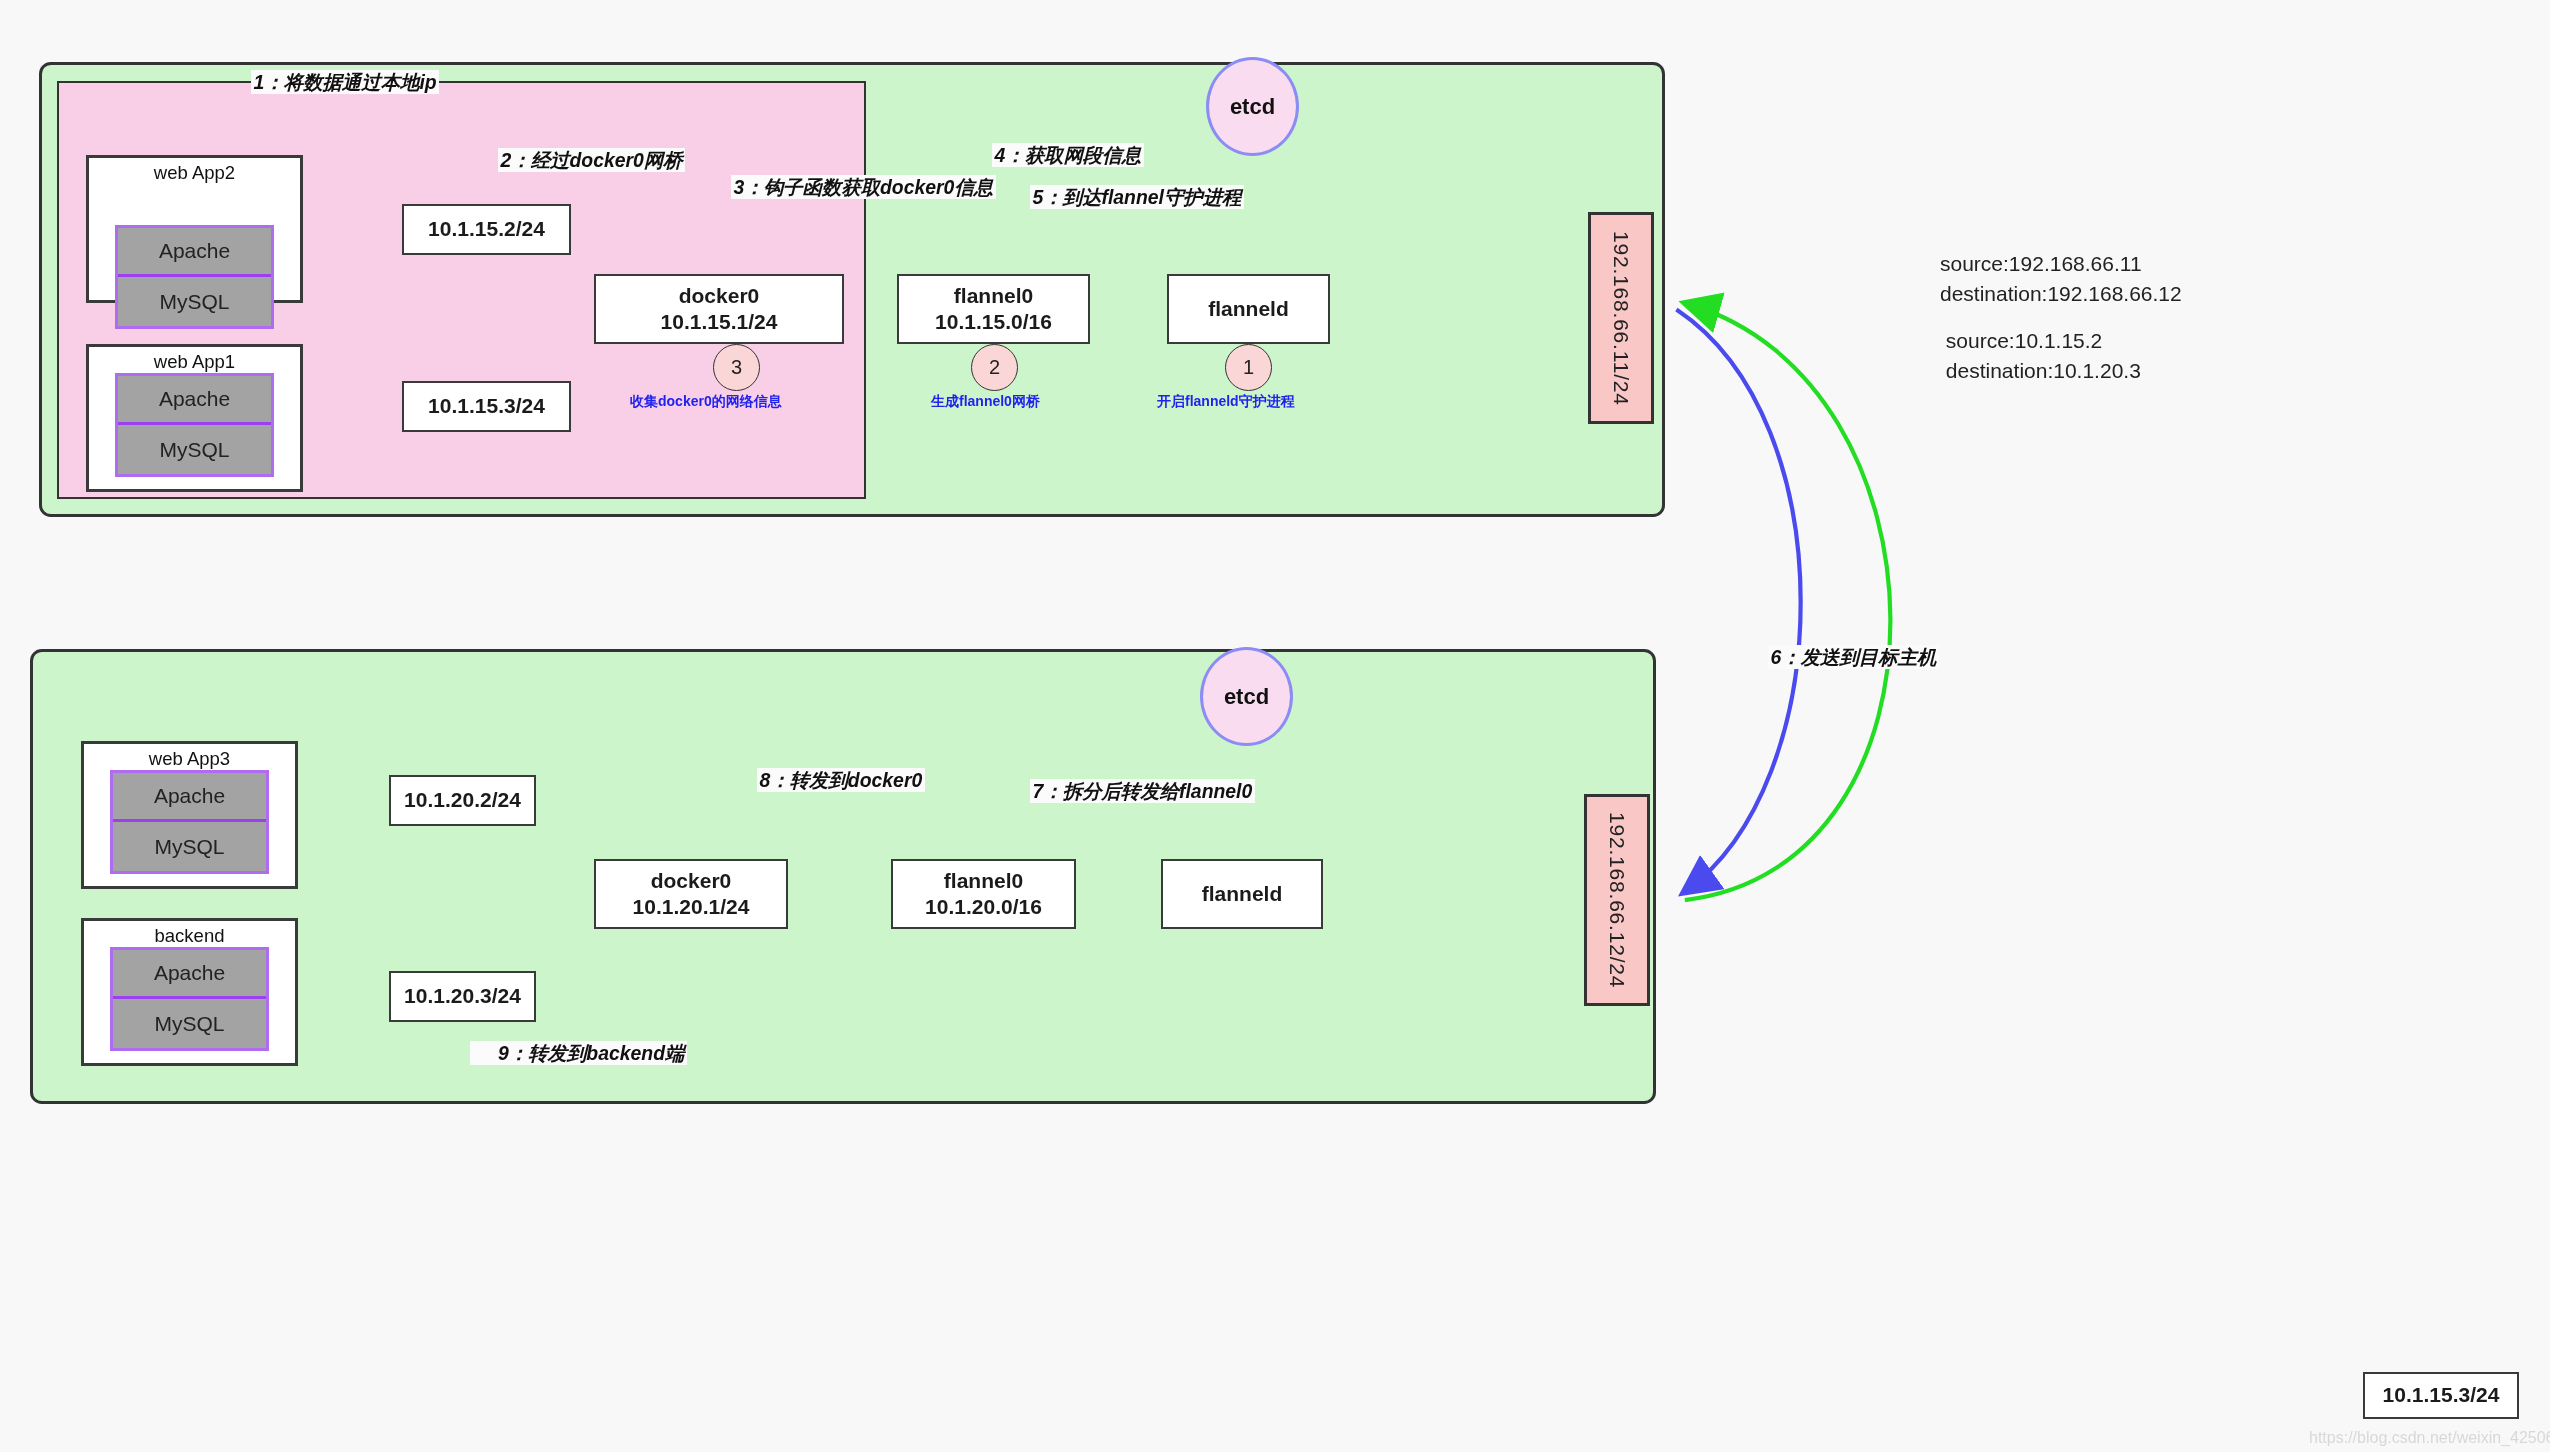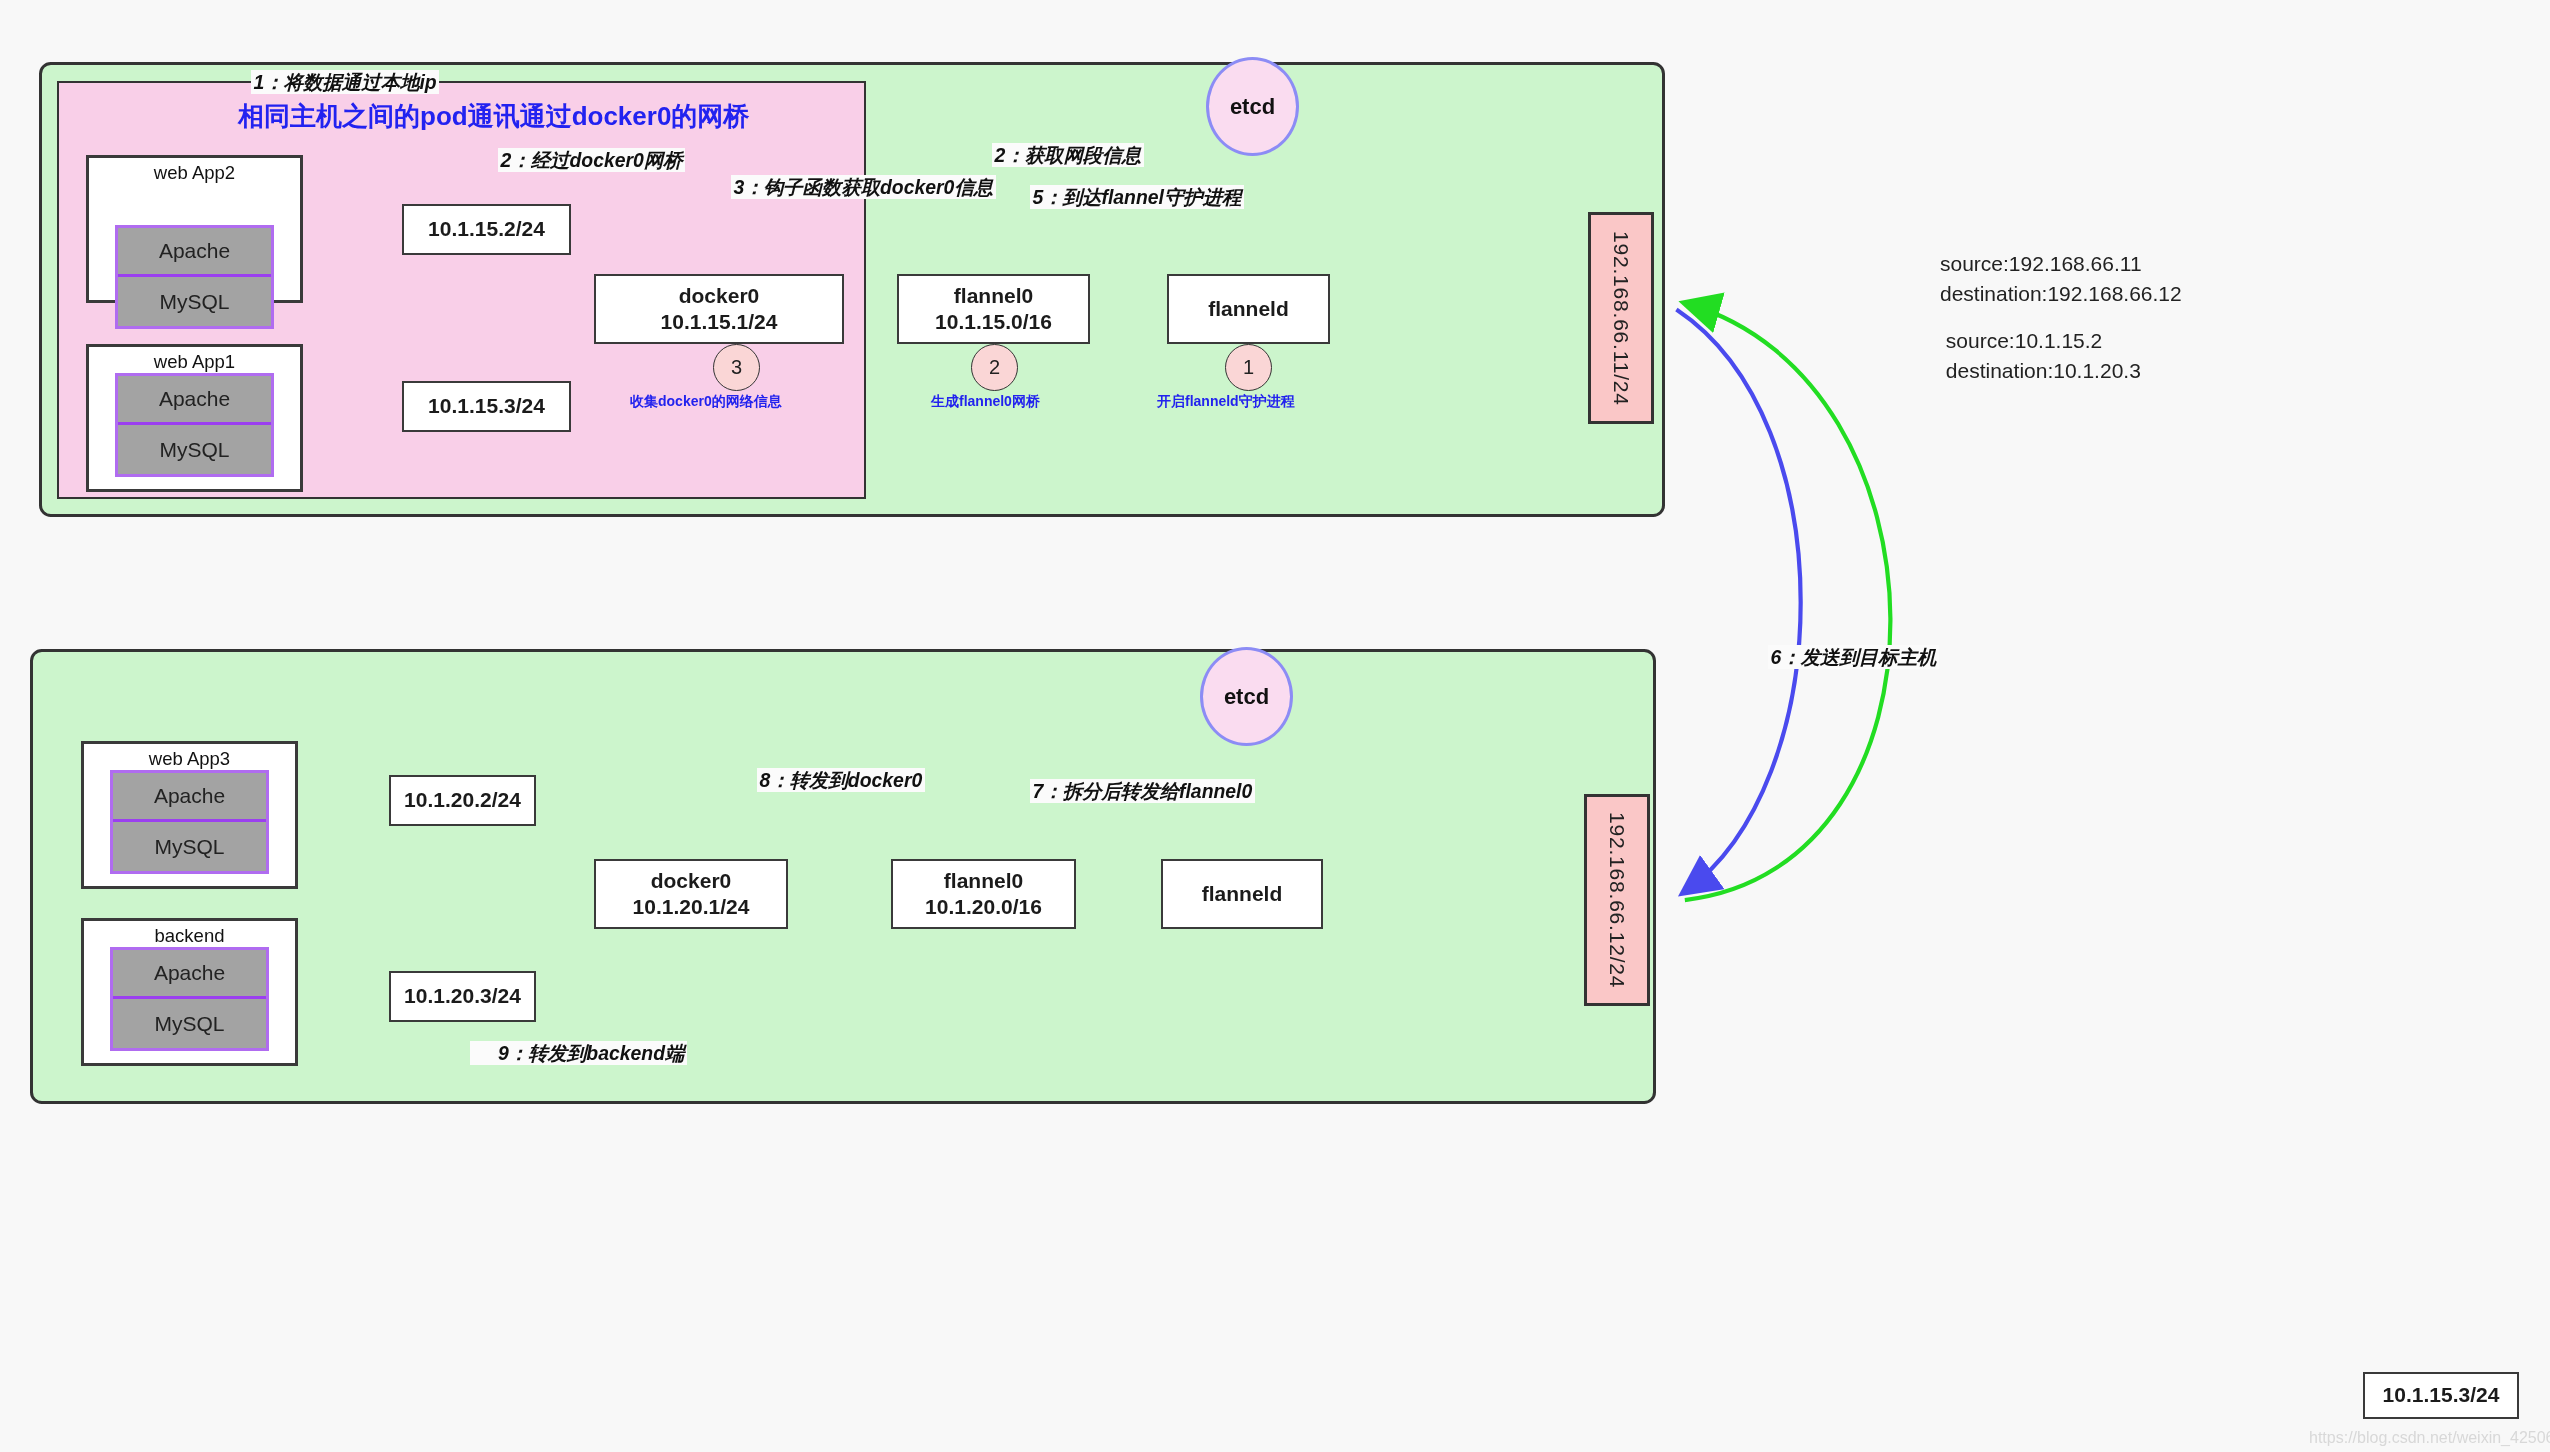--- a/index.html
+++ b/index.html
@@ -223,21 +223,20 @@
 
     <path d="M2000,1068 C2330,1030 2320,450 2002,360" stroke="#22dd22" stroke-width="5" fill="none" marker-end="url(#agr)"></path>
 
     <path d="M1990,367 C2190,500 2180,930 2000,1058" stroke="#4a4aee" stroke-width="5" fill="none" marker-end="url(#ablu)"></path>
   </svg>
 
   <div class="host" style="left:39px;top:62px;width:1626px;height:455px;"></div>
 
   <div class="podzone" style="left:57px;top:81px;width:809px;height:418px;"></div>
 
-  <div class="bigblue" style="left:238px;top:99px;">相同主机之间的pod通讯通过docker0的网桥</div>
 
   <div class="app" style="left:86px;top:155px;width:217px;height:148px;gap:41px;">
     <div class="app-title">web App2</div>
     <div class="app-inner">
       <div class="svc first">Apache</div>
       <div class="svc">MySQL</div>
     </div>
   </div>
   <div class="nbox plainw" style="left:402px;top:204px;width:169px;height:51px;">10.1.15.2/24</div>
 
@@ -271,21 +270,21 @@
 
   <div class="stepcircle" style="left:971px;top:344px;width:47px;height:47px;">2</div>
   <div class="bluecap" style="left:931px;top:393px;">生成flannel0网桥</div>
 
   <div class="stepcircle" style="left:713px;top:344px;width:47px;height:47px;">3</div>
   <div class="bluecap" style="left:630px;top:393px;">收集docker0的网络信息</div>
 
   <div class="chip" style="left:251px;top:70px;">1：将数据通过本地ip</div>
   <div class="chip" style="left:498px;top:148px;">2：经过docker0网桥</div>
   <div class="chip" style="left:731px;top:175px;">3：钩子函数获取docker0信息</div>
-  <div class="chip" style="left:992px;top:143px;">2：获取网段信息</div>
+  <div class="chip" style="left:992px;top:143px;">4：获取网段信息</div>
   <div class="chip" style="left:1030px;top:185px;">5：到达flannel守护进程</div>
 
   <div class="host" style="left:30px;top:649px;width:1626px;height:455px;"></div>
 
   <div class="app" style="left:81px;top:741px;width:217px;height:148px;">
     <div class="app-title">web App3</div>
     <div class="app-inner">
       <div class="svc first">Apache</div>
       <div class="svc">MySQL</div>
     </div>

